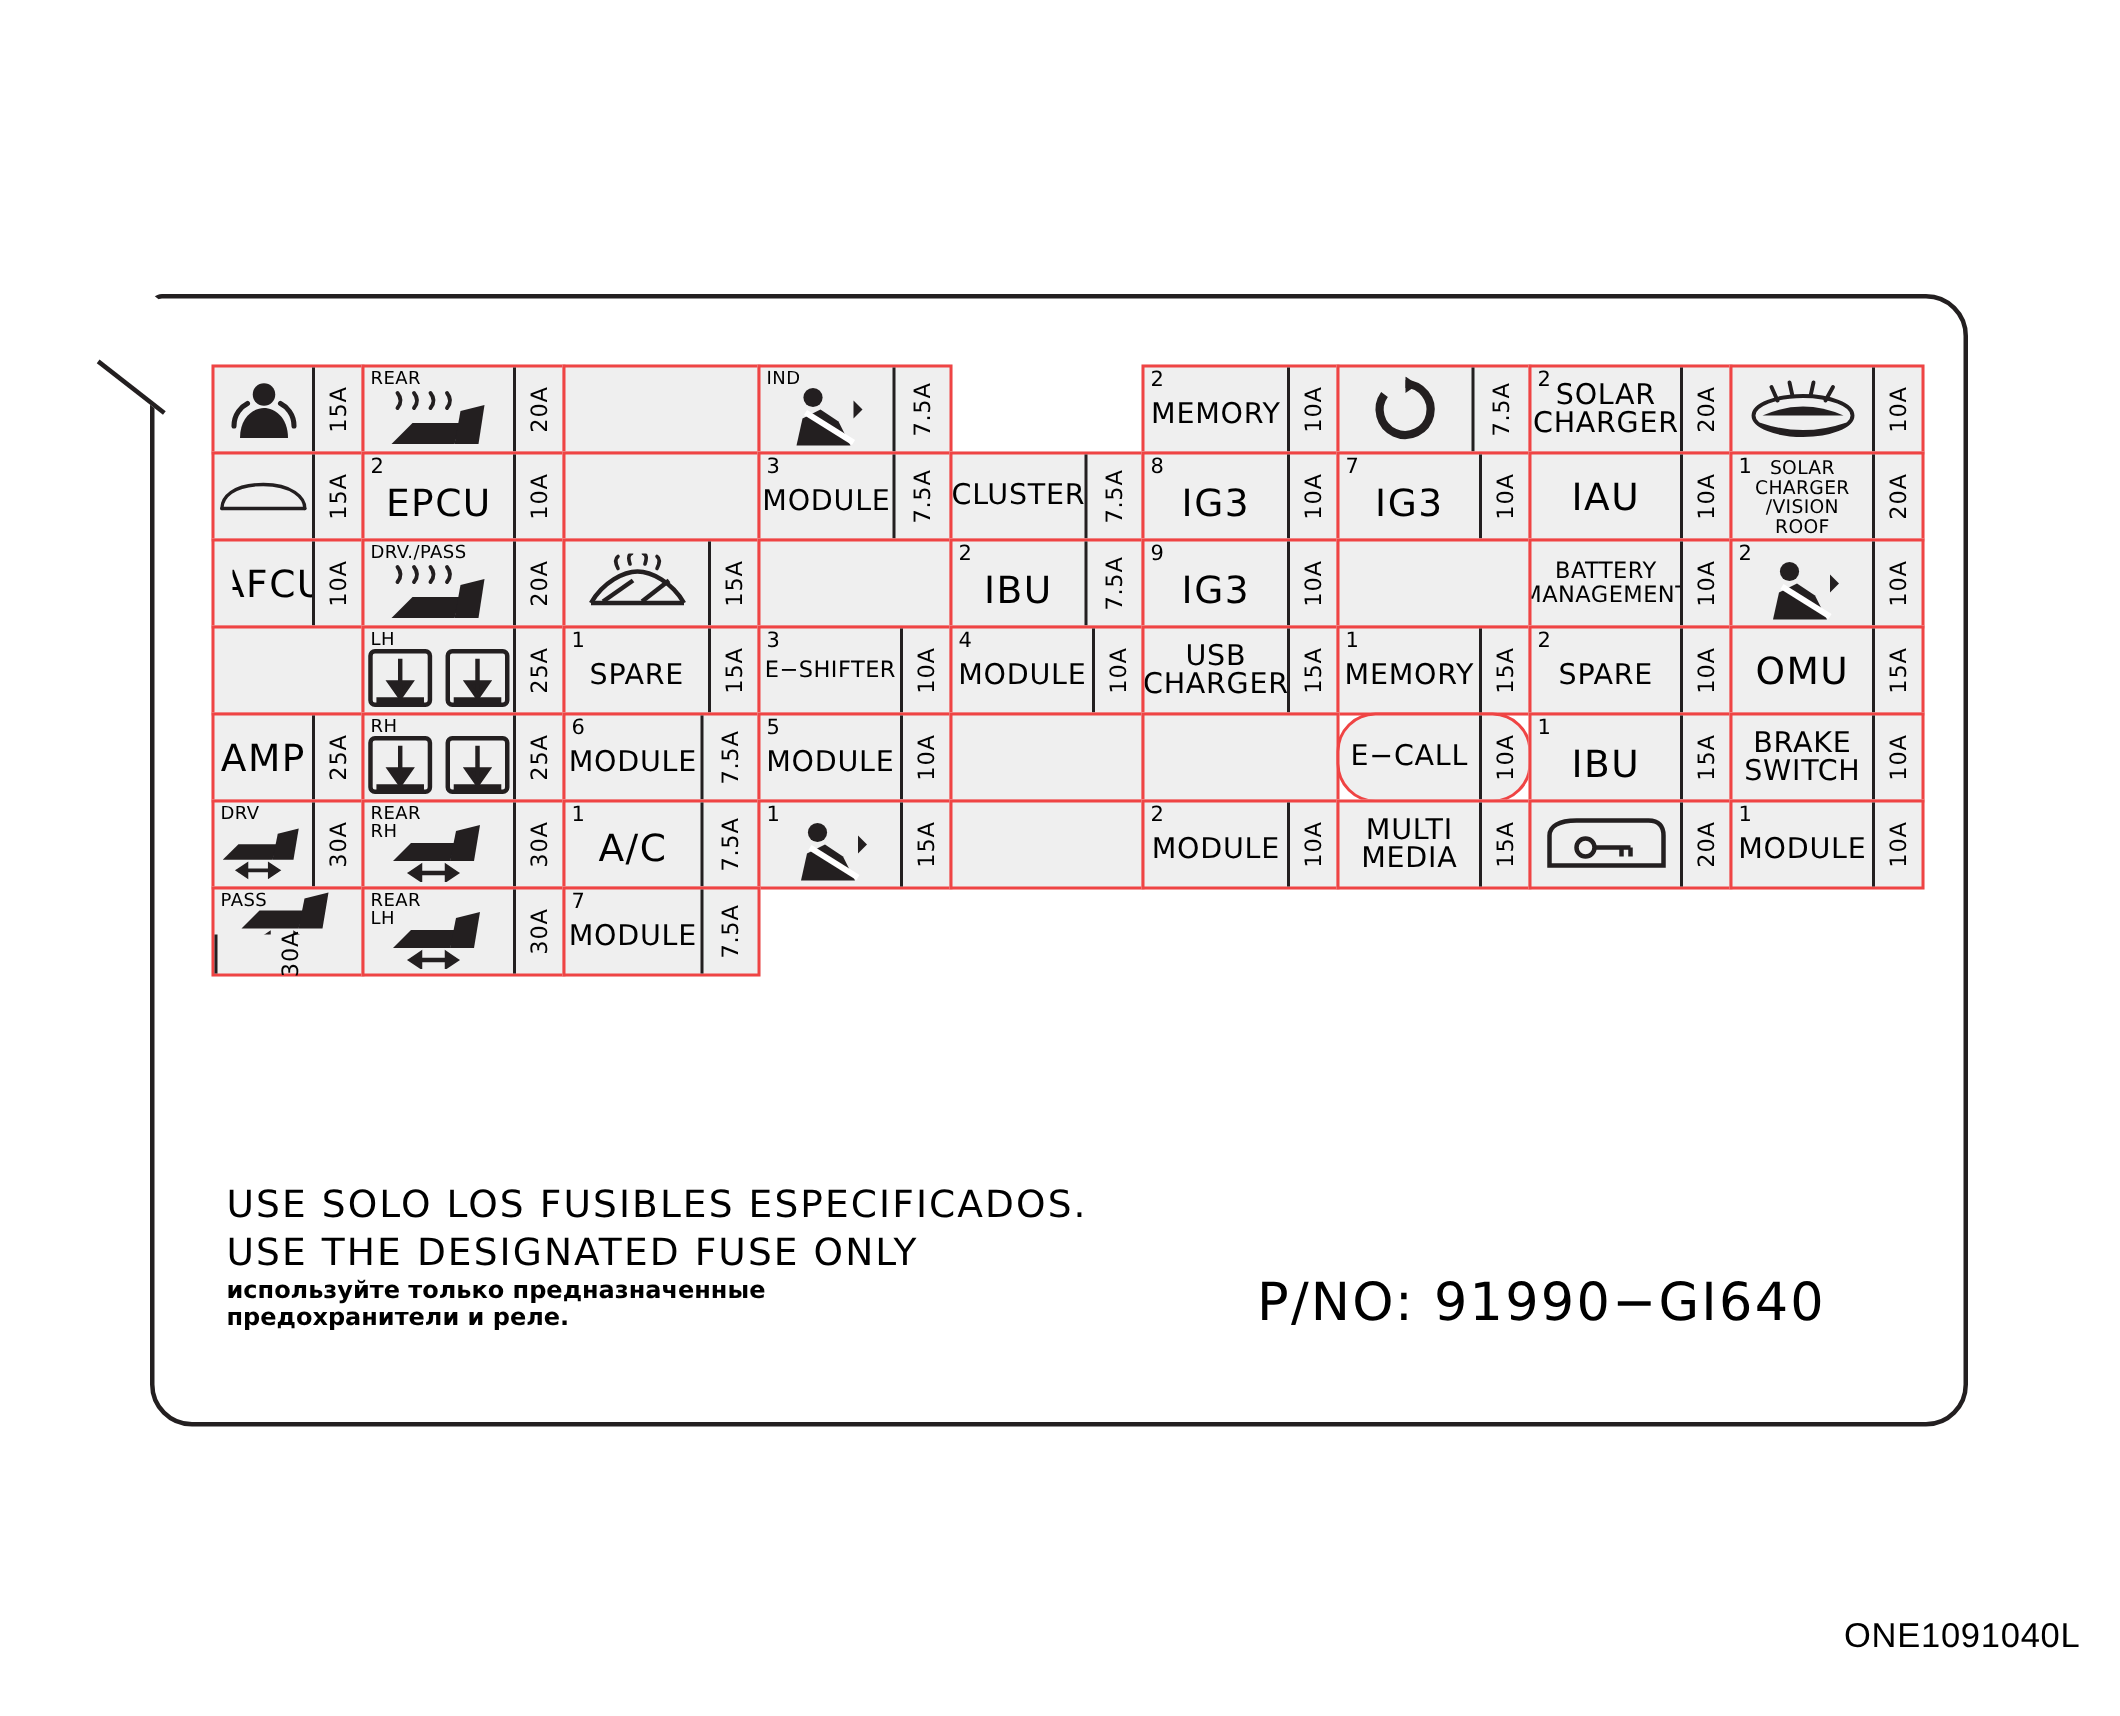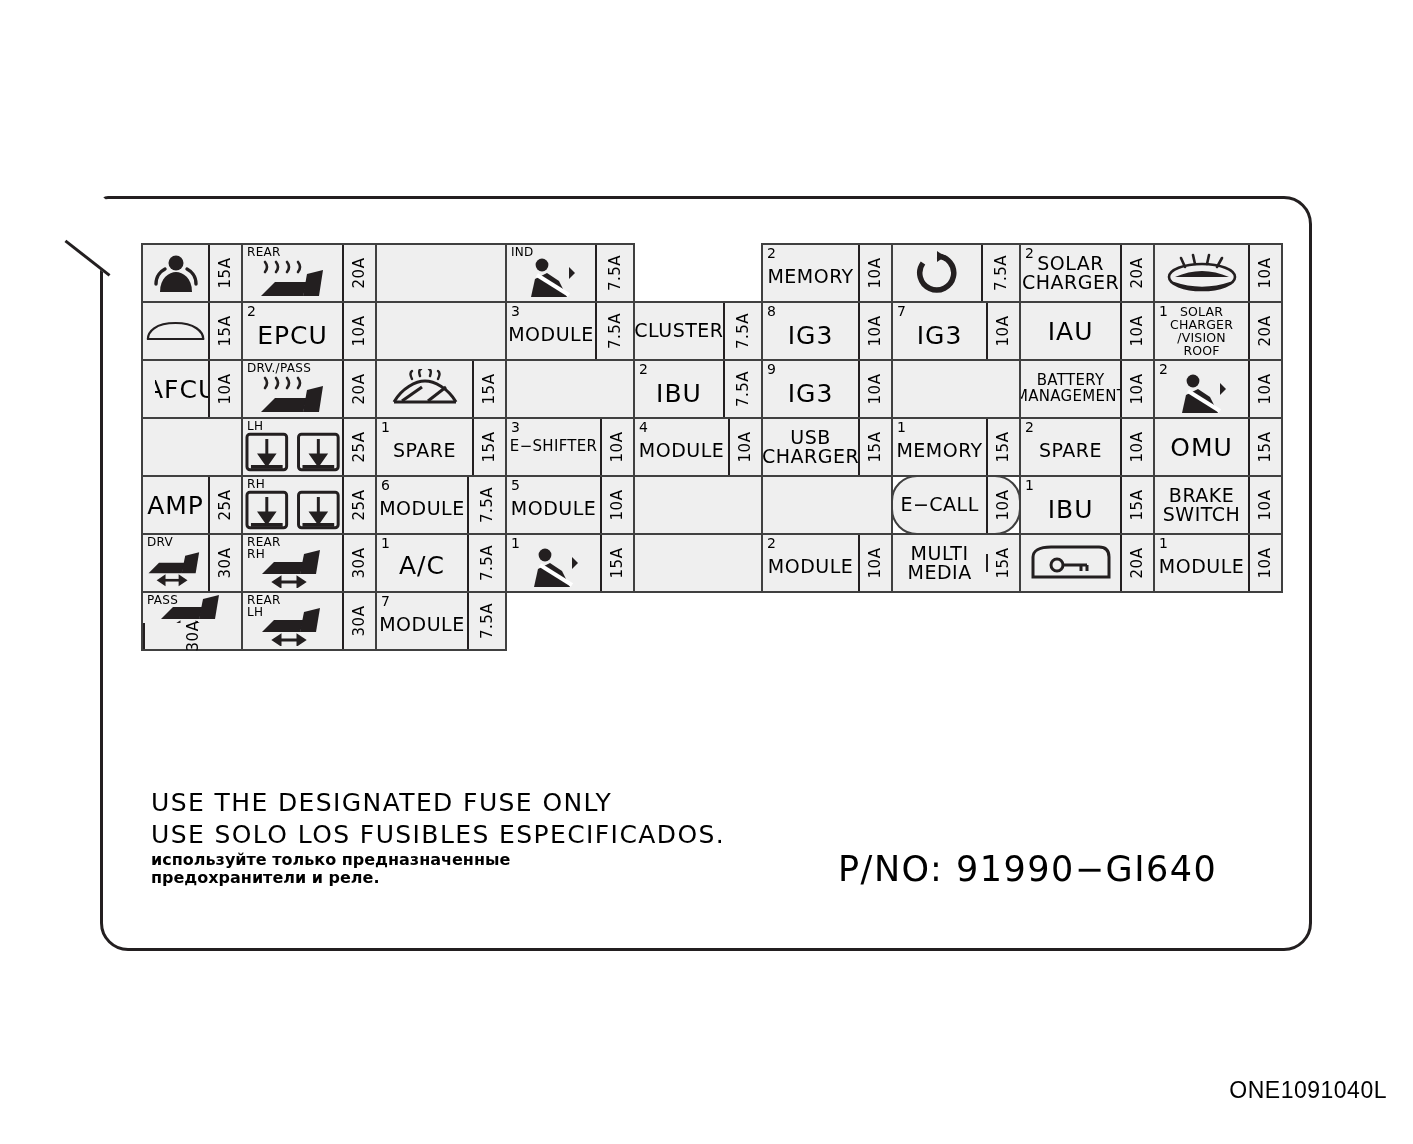--- a/index.html
+++ b/index.html
@@ -52,21 +52,21 @@
     flex-direction: row;
     height: 60px;
     margin-top: -2px;
   }
   .fuse-row:first-child { margin-top: 0; }
 
   .cell {
     display: flex;
     flex-direction: row;
     box-sizing: border-box;
-    border: 2px solid #404040;
+    border: 2px solid #ef4444;
     background: #efefef;
     margin-left: -2px;
     height: 60px;
     position: relative;
   }
   .cell.first { margin-left: 0; }
   .cell.blank {
     background: #efefef;
   }
   .cell.empty-space {
@@ -721,21 +721,21 @@
         </div>
         <div class="cell" style="width: 132px;">
           <div class="cell-body">
             <div class="corner-num">2</div>
             <div class="med" style="margin-top: 8px;">MODULE</div>
           </div>
           <div class="amp">
             <span>10A</span>
           </div>
         </div>
-        <div class="cell" style="width: 130px; align-items: center;">
+        <div class="cell" style="width: 130px;">
           <div class="cell-body">
             <div class="med">MULTI<br>MEDIA</div>
           </div>
           <div class="amp">
             <span>15A</span>
           </div>
         </div>
         <div class="cell" style="width: 136px;">
           <div class="cell-body">
             <div class="icon-wrap">
@@ -805,22 +805,22 @@
             <div class="med" style="margin-top: 8px;">MODULE</div>
           </div>
           <div class="amp">
             <span>7.5A</span>
           </div>
         </div>
       </div>
     </div>
 
   <div id="notice">
+    <div class="notice-line">USE SOLO LOS FUSIBLES ESPECIFICADOS.</div>
     <div class="notice-line">USE THE DESIGNATED FUSE ONLY</div>
-    <div class="notice-line">USE SOLO LOS FUSIBLES ESPECIFICADOS.</div>
     <div class="notice-ru">используйте только предназначенные</div>
     <div class="notice-ru">предохранители и реле.</div>
   </div>
 
   <div id="partno">P/NO: 91990−GI640</div>
 </div>
 
 <div id="figure-code">ONE1091040L</div>
 
 </body></html>

